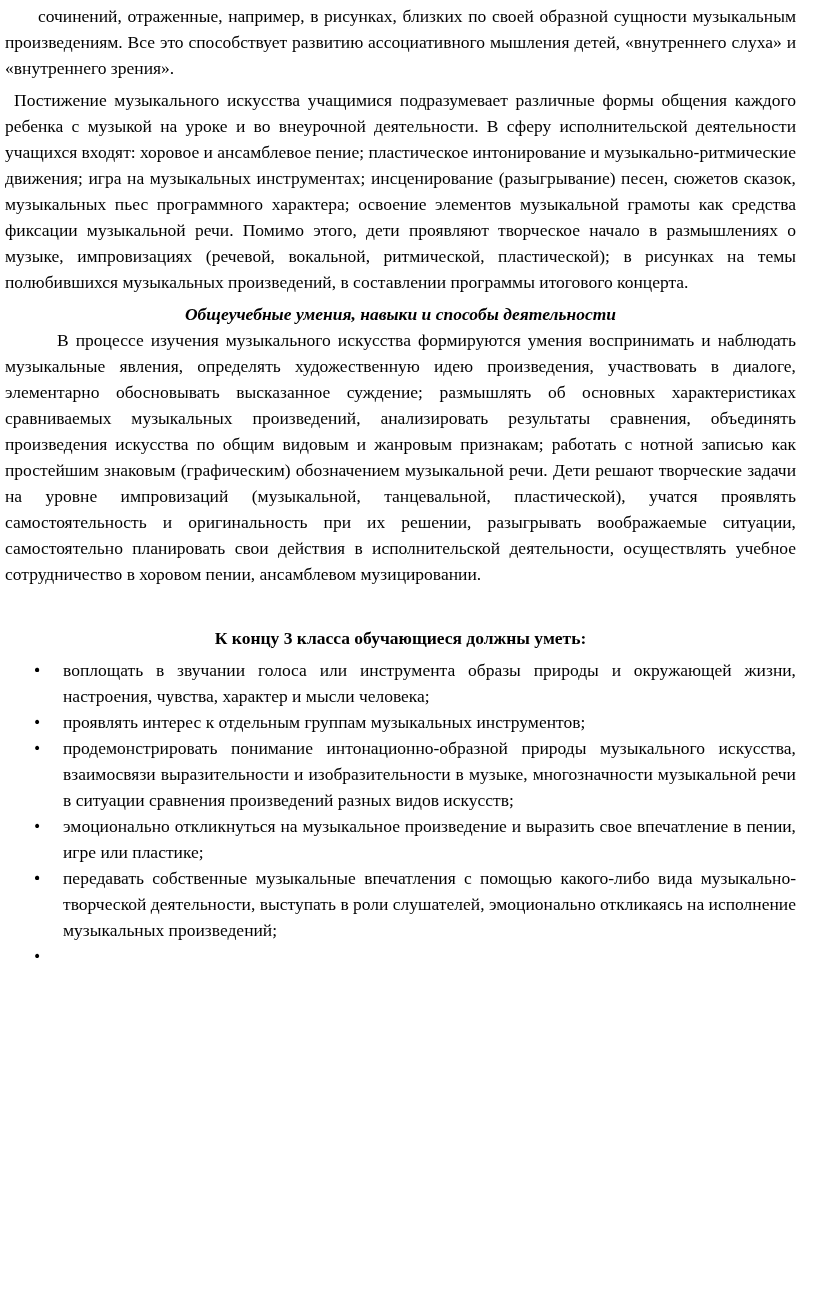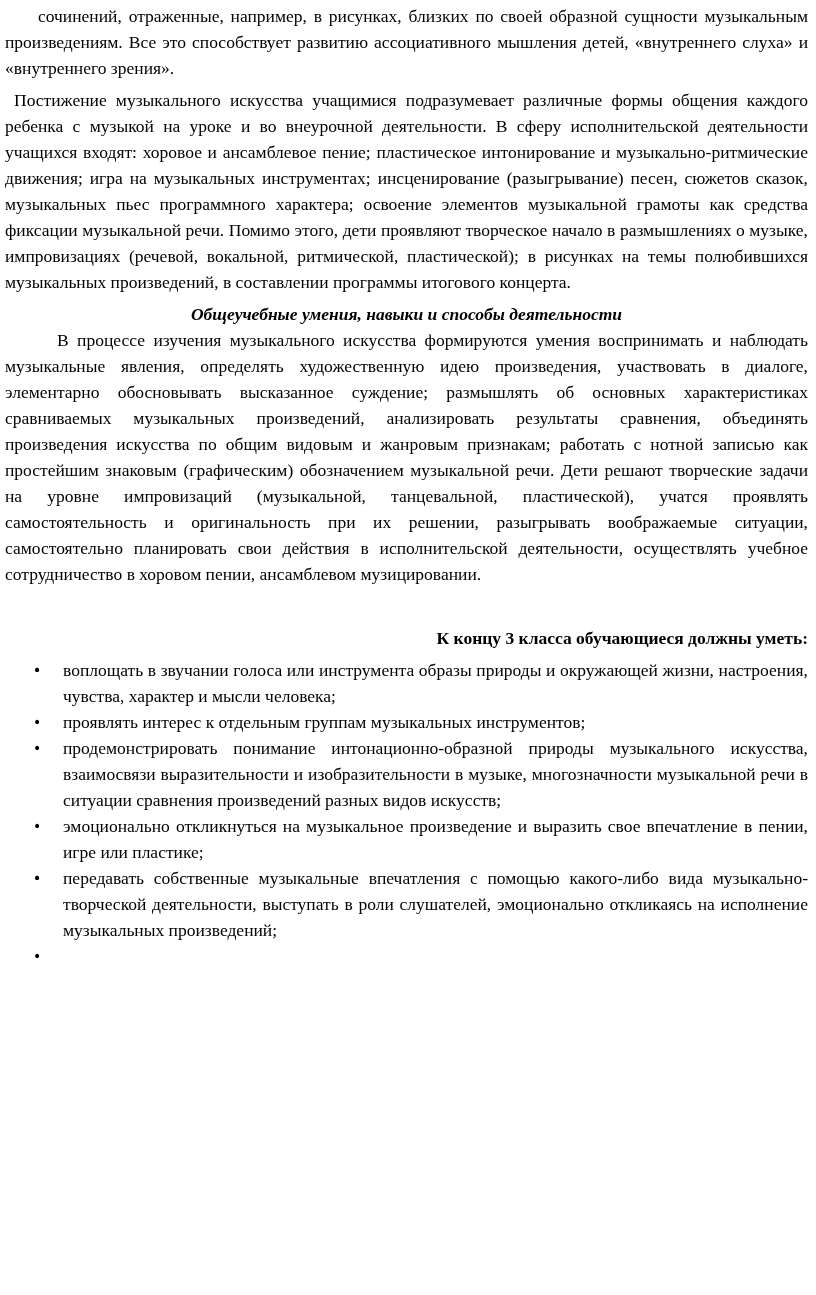--- a/index.html
+++ b/index.html
@@ -10,21 +10,21 @@
   .page {
     width: 816px;
     height: 1295px;
     margin: 0 auto;
     background: #ffffff;
     color: #000000;
     font-family: "Liberation Serif", "DejaVu Serif", serif;
     font-size: 17.5px;
     line-height: 26px;
     box-sizing: border-box;
-    padding: 3px 8px 0 5px;
+    padding: 3px 20px 0 5px;
     overflow: hidden;
     text-align: justify;
   }
   p {
     margin: 0;
     text-align: justify;
   }
   .para-continuation {
     text-indent: 33px;
   }
@@ -41,21 +41,21 @@
   .para-process {
     text-indent: 52px;
   }
   .heading-requirements {
     margin-top: 42px;
   }
   .heading-must {
     margin: 38px 0 0 0;
     font-weight: bold;
     font-style: normal;
-    text-align: right;
+    text-align: center;
   }
   ul.bullet-list {
     margin: 6px 0 0 0;
     padding: 0;
     list-style: none;
   }
   ul.bullet-list li {
     position: relative;
     padding-left: 58px;
     text-align: justify;

